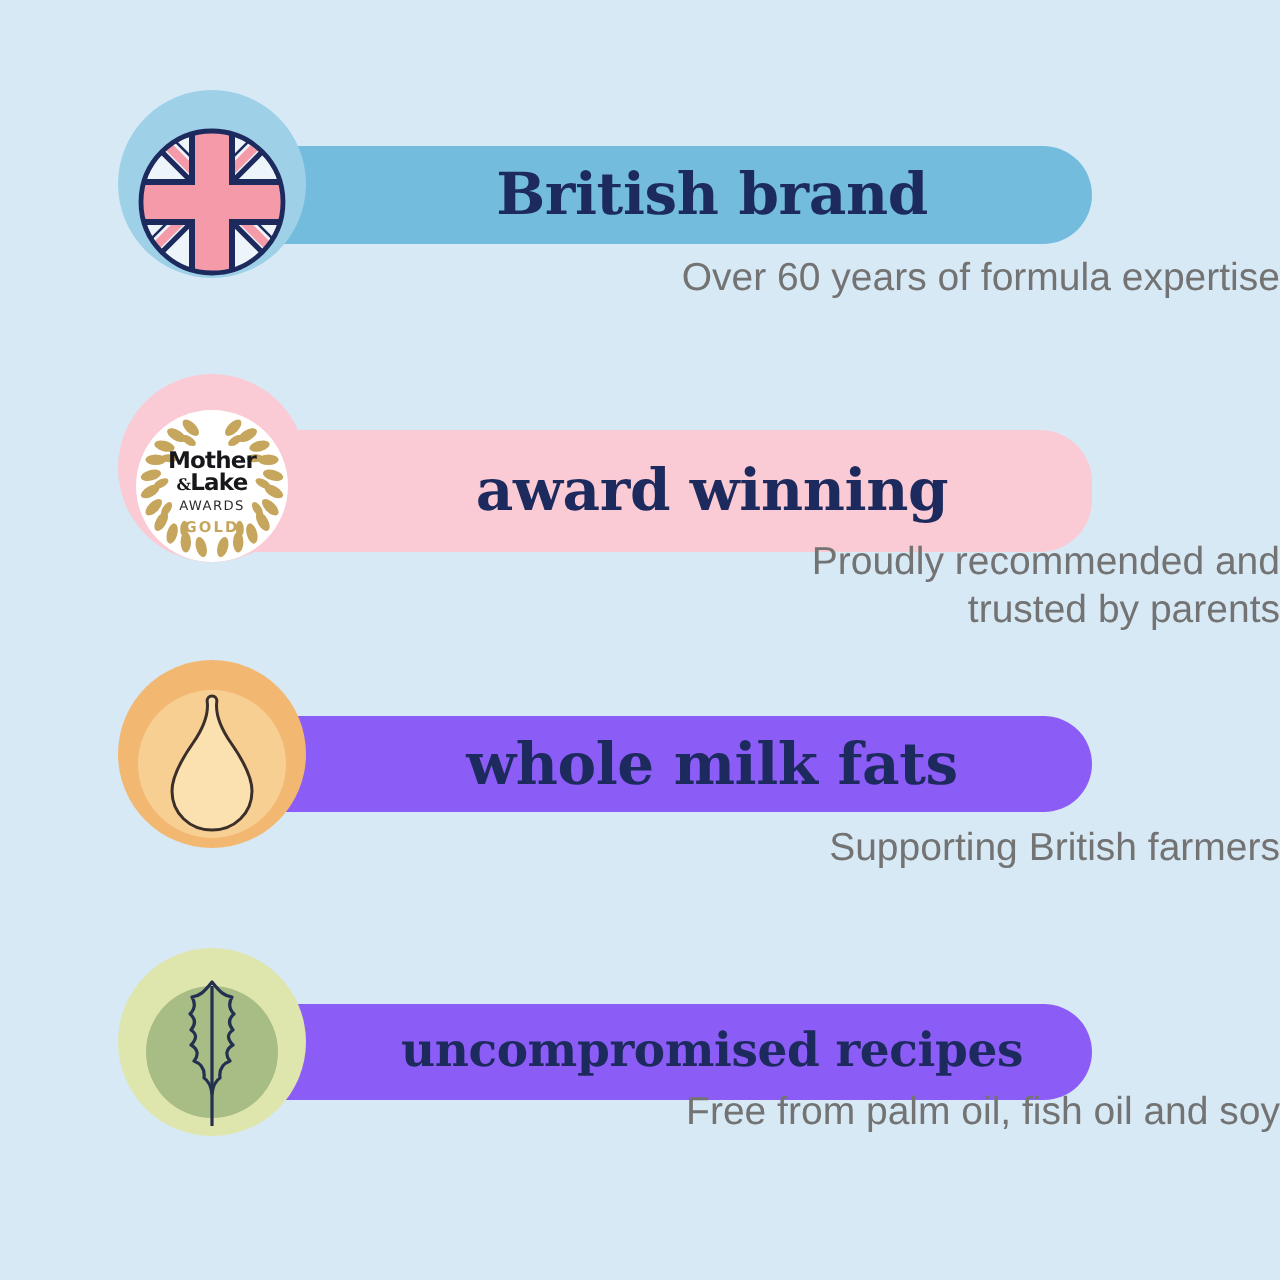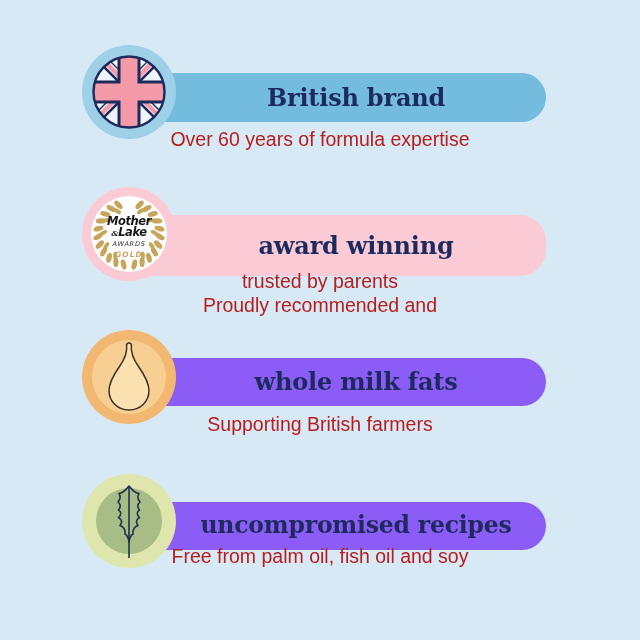--- a/index.html
+++ b/index.html
@@ -45,54 +45,53 @@
     justify-content: center;
     padding-left: 66px;
   }
   .feature-2 .pill { top: 28px; height: 61px; }
   .feature-3 .pill { top: 28px; height: 48px; }
   .feature-4 .pill { top: 28px; height: 48px; }
 
   .pill-title {
     font-family: "DejaVu Serif", "Liberation Serif", serif;
     font-weight: bold;
-    font-size: 24px;
+    font-size: 29px;
     color: #1d2a5e;
     letter-spacing: -0.2px;
     white-space: nowrap;
     line-height: 1;
   }
   .feature-4 .pill-title { font-size: 23.5px; }
 
   
   .medallion {
     position: absolute;
-    left: 82px;
+    left: 59px;
     top: 0px;
     width: 94px;
     height: 94px;
     border-radius: 50%;
     display: flex;
-    align-items: center;
+    align-items: flex-end;
     justify-content: center;
-    font-style: italic;
   }
   .medallion svg { display: block; }
 
   
   .caption {
     position: absolute;
     left: 0;
     top: 82px;
     width: 640px;
-    text-align: center;
+    text-align: right;
     font-family: "Liberation Sans", sans-serif;
     font-size: 19.5px;
     line-height: 24px;
-    color: #b91c1c;
+    color: #737373;
   }
   .feature-2 .caption { top: 82px; }
   .feature-3 .caption { top: 82px; }
   .feature-4 .caption { top: 70px; }
   .caption-line { display: block; }
 
   
   .badge-inner {
     width: 76px;
     height: 76px;
@@ -313,22 +312,22 @@
           </g>
         </svg>
         <div class="badge-text badge-mother">Mother</div>
         <div class="badge-text badge-baby"><span class="badge-amp">&amp;</span><span>Lake</span></div>
         <div class="badge-text badge-awards">AWARDS</div>
         <div class="badge-text badge-gold">GOLD</div>
       </div>
     </div>
 
     <div class="caption">
+      <span class="caption-line">Proudly recommended and</span>
       <span class="caption-line">trusted by parents</span>
-      <span class="caption-line">Proudly recommended and</span>
     </div>
   </div>
 
   <div class="feature feature-3">
 
     <div class="pill" style="background:#8b5cf6;">
       <span class="pill-title">whole milk fats</span>
     </div>
 
     <div class="medallion" style="background:#f2b871;">

